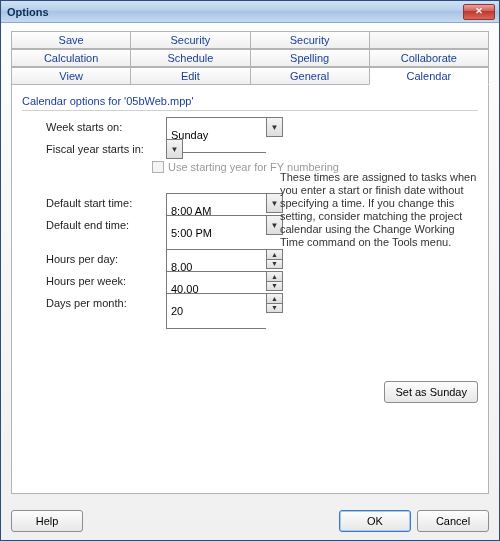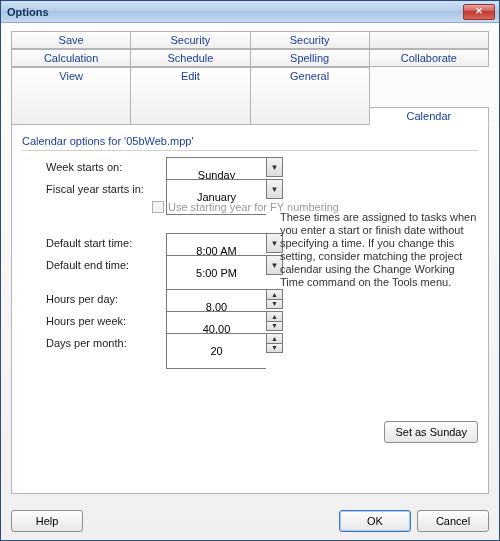--- a/index.html
+++ b/index.html
@@ -67,21 +67,20 @@
     margin-left: -1px;
     min-height: 17px;
   }
   .tabrow .tab:first-child { margin-left: 0; }
   .tab.empty { background: linear-gradient(#fafafa, #ededed); }
   .tab.active {
     background: #fff;
     border-bottom: 1px solid #fff;
     font-weight: normal;
     color: #1a3e99;
-    margin-top: 40px;
   }
   .tab-body {
     border: 1px solid #b4b4b4;
     border-top: none;
     background: #fff;
     padding: 10px 10px 10px 10px;
     flex: 1;
     position: relative;
   }
   .group-title {
@@ -111,21 +110,20 @@
   }
   .combo input, .spin input {
     width: 100px;
     border: 1px solid #7a7a7a;
     border-right: none;
     padding: 1px 4px;
     font-family: inherit;
     font-size: 11px;
     height: 36px;
     background: #fff;
-    text-align: center;
   }
   .combo .drop {
     width: 17px;
     border: 1px solid #7a7a7a;
     background: linear-gradient(#f4f4f4, #dedede);
     display: flex;
     align-items: center;
     justify-content: center;
     font-size: 8px;
     color: #333;
@@ -236,21 +234,20 @@
         <span class="lbl">Week starts on:</span>
         <span class="combo">
           <input type="text" value="Sunday" style="">
           <span class="drop">▼</span>
         </span>
       </div>
 
       <div class="form-row">
         <span class="lbl">Fiscal year starts in:</span>
         <span class="combo">
-          <input type="text" value="January" style="">
           <span class="drop">▼</span>
         </span>
       </div>
 
       <div class="chk-row">
         <span class="box"></span>
         <span>Use starting year for FY numbering</span>
       </div>
 
       <div class="form-row">

